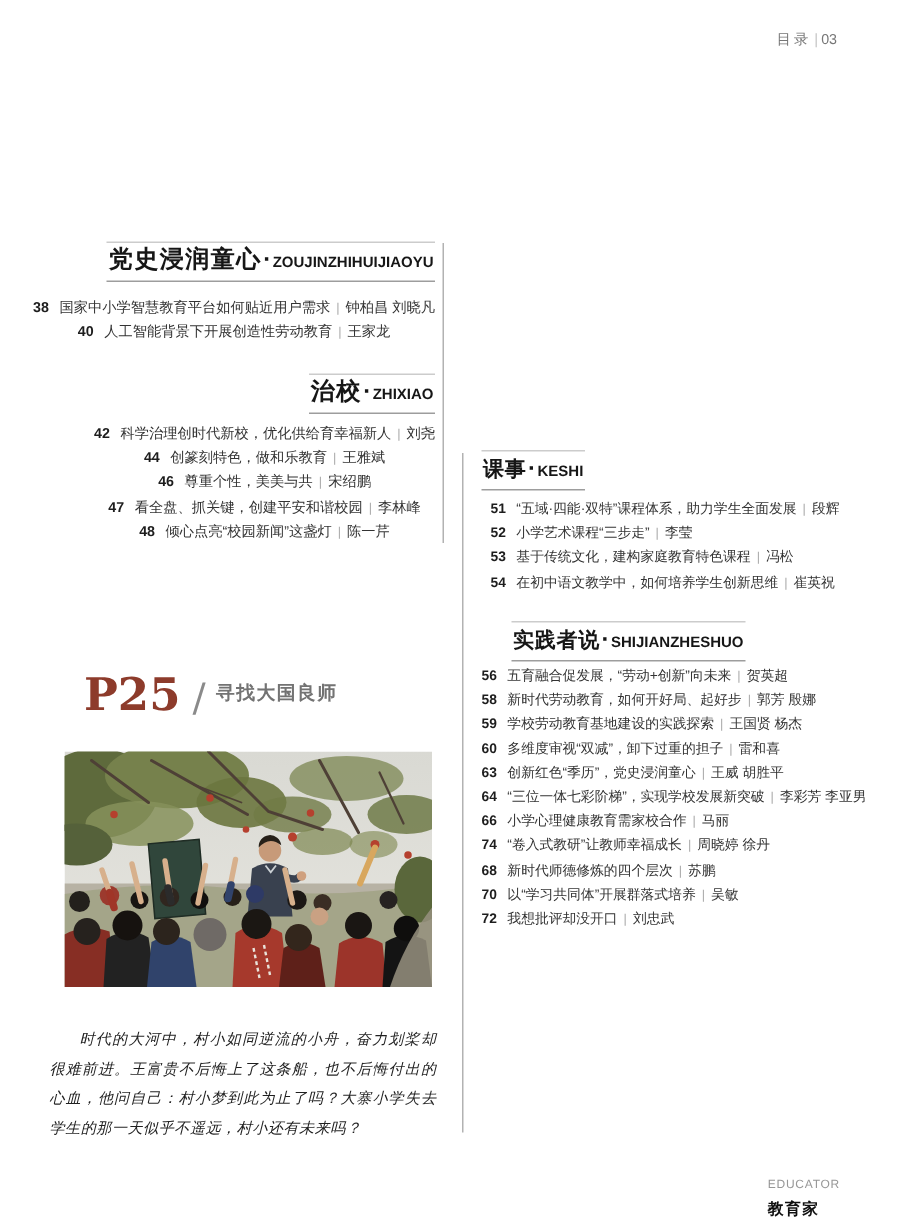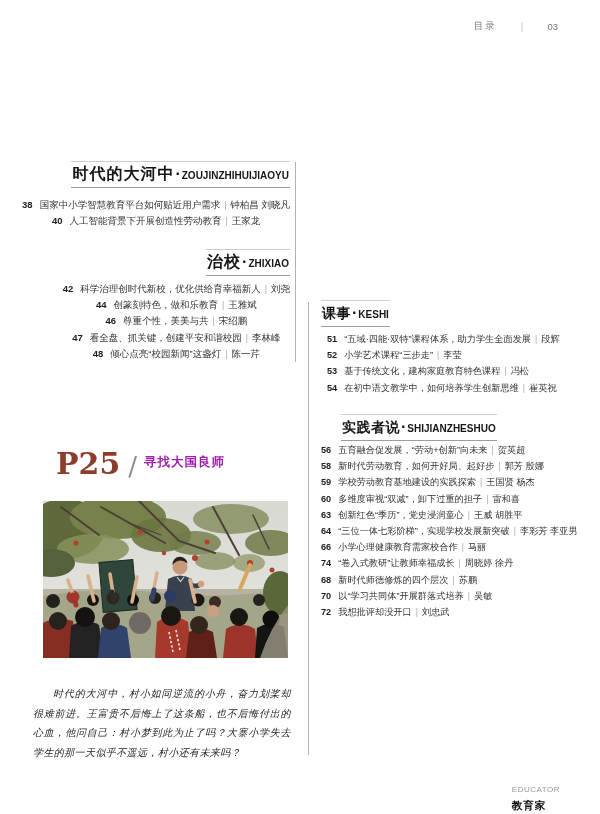--- a/index.html
+++ b/index.html
@@ -1,21 +1,21 @@
 <!DOCTYPE html>
 <html><head>
 <meta charset="utf-8">
 <style>
   html,body{margin:0;padding:0;background:#f2f2f2;}
   .page{
     position:relative;width:600px;height:814px;margin:0 auto;background:#ffffff;
     overflow:hidden;font-family:"Liberation Sans","DejaVu Sans",sans-serif;color:#222;
   }
   
-  .top-meta{position:absolute;top:20px;right:42px;display:flex;align-items:center;gap:24px;
+  .top-meta{position:absolute;top:20px;right:42px;display:flex;align-items:center;gap:2px;
     font-size:9.5px;color:#777;}
   .top-meta .lbl{letter-spacing:2px;}
   .top-meta .sep{color:#c6c6c6;font-size:10px;}
   
   .sec-head{display:inline-block;border-top:1px solid #cccccc;border-bottom:1px solid #9d9d9d;
     padding:4px 1px 5px;white-space:nowrap;line-height:1;}
   .sec-zh{font-weight:bold;color:#161616;letter-spacing:1px;}
   .sec-dot{font-weight:bold;color:#161616;margin:0 1px;}
   .sec-py{font-weight:bold;color:#161616;font-size:10px;letter-spacing:0;}
   .left .sec-zh{font-size:16px;}
@@ -27,21 +27,21 @@
   .toc-list.small .toc-row{font-size:9.2px;}
   .toc-row .pg{font-weight:bold;color:#1d1d1d;margin-right:7px;}
   .toc-row .tt{color:#333;}
   .toc-row .sp{color:#aaaaaa;margin:0 4px;font-size:8.5px;}
   .toc-row .au{color:#333;}
   
   .feature{position:absolute;left:56px;top:449px;display:flex;align-items:flex-end;
     font-family:"DejaVu Serif","Liberation Serif",serif;}
   .feature .pref{font-size:30px;font-weight:bold;line-height:1;}
   .feature .slash{font-size:26px;color:#8a8a8a;margin:0 7px 0 8px;line-height:1;font-weight:normal;}
-  .feature .ftitle{font-size:12.5px;font-weight:bold;color:#a21caf;margin-bottom:8px;letter-spacing:1px;}
+  .feature .ftitle{font-size:12.5px;font-weight:bold;color:#737373;margin-bottom:8px;letter-spacing:1px;}
   
   .photo{position:absolute;left:43px;top:501px;width:245px;height:157px;}
   .photo svg{display:block;width:100%;height:100%;}
   
   .caption{position:absolute;left:33px;top:674px;width:258px;
     font-family:"DejaVu Serif","Liberation Serif",serif;font-style:italic;
     font-size:10px;line-height:19.5px;color:#1f1f1f;text-align:justify;text-indent:2em;
     letter-spacing:0.4px;}
   
   .vdiv{position:absolute;width:1px;background:#b2b2b2;}
@@ -67,21 +67,21 @@
 <div class="page">
 
   <div class="top-meta">
     <span class="lbl">目录</span>
     <span class="sep">|</span>
     <span class="num">03</span>
   </div>
 
   <div id="sec1-head" class="left">
     <div class="sec-head">
-      <span class="sec-zh">时代的大河中</span><span class="sec-dot">·</span><span class="sec-py">ZOUJINZHIHUIJIAOYU</span>
+      <span class="sec-zh">党史浸润童心</span><span class="sec-dot">·</span><span class="sec-py">ZOUJINZHIHUIJIAOYU</span>
     </div>
   </div>
   <div id="sec1-list" class="toc-list align-r">
       <div class="toc-row"><span class="pg">38</span><span class="tt">国家中小学智慧教育平台如何贴近用户需求</span><span class="sp">|</span><span class="au">钟柏昌 刘晓凡</span></div>
       <div class="toc-row"><span class="pg">40</span><span class="tt">人工智能背景下开展创造性劳动教育</span><span class="sp">|</span><span class="au">王家龙</span></div>
     </div>
 
   <div id="sec2-head" class="left">
     <div class="sec-head">
       <span class="sec-zh">治校</span><span class="sec-dot">·</span><span class="sec-py">ZHIXIAO</span>

